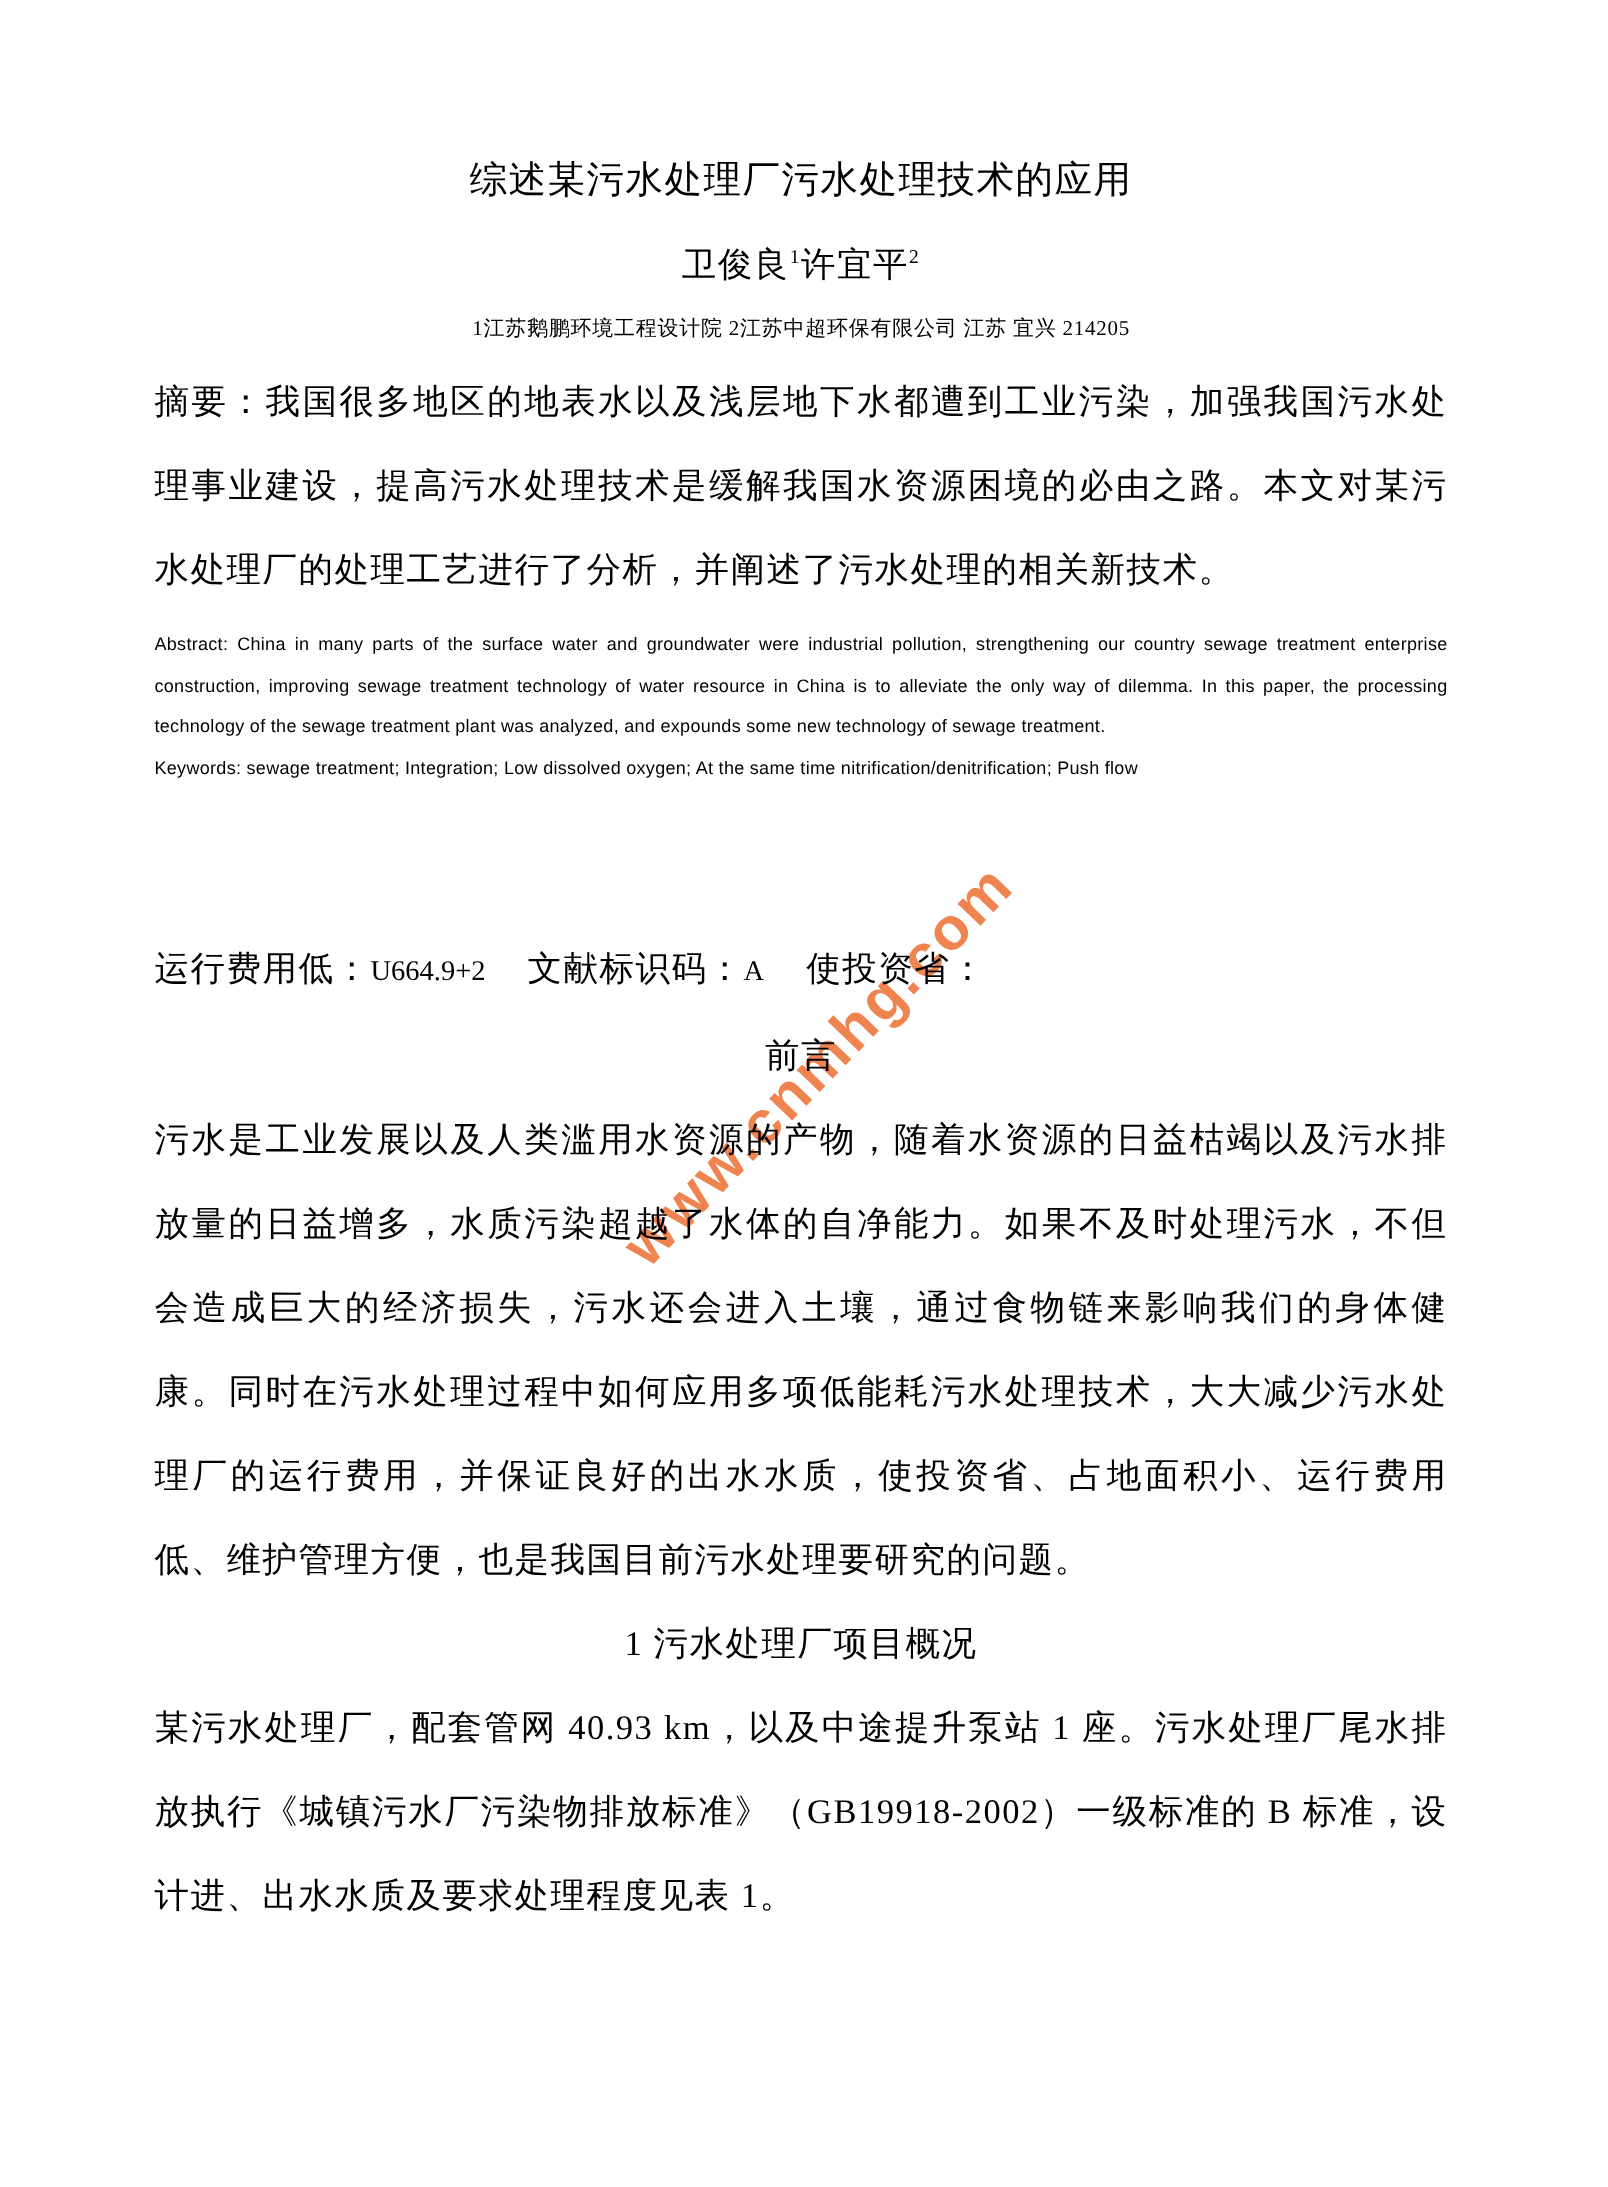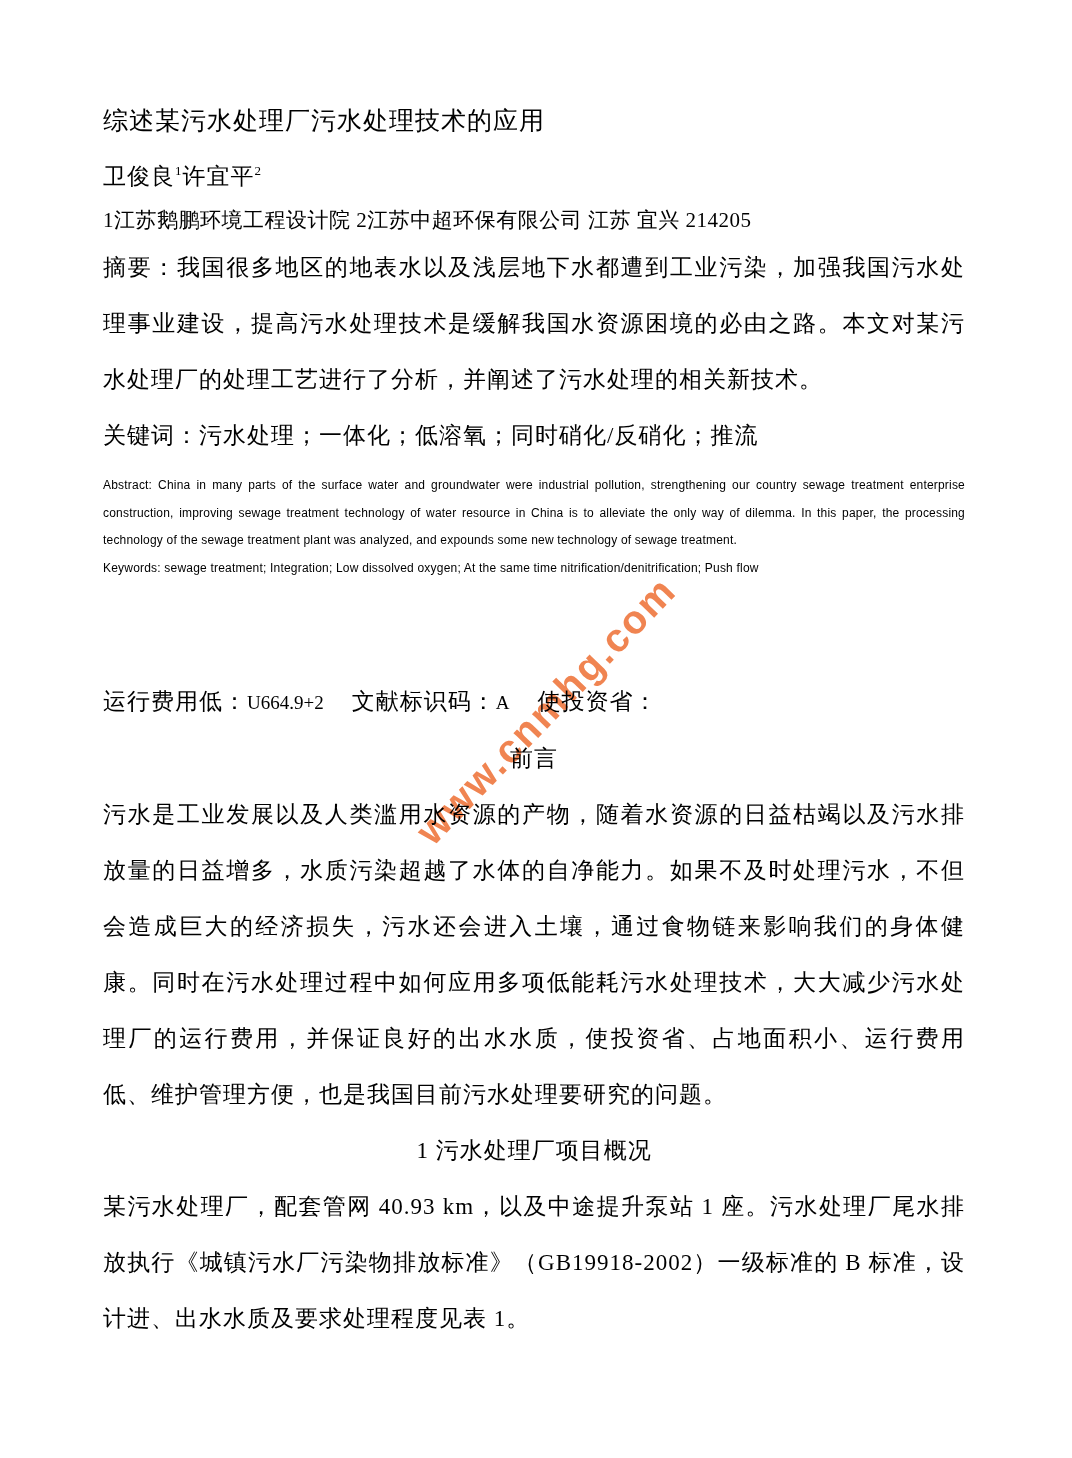--- a/index.html
+++ b/index.html
@@ -15,40 +15,41 @@
     overflow: hidden;
     font-family: "Liberation Serif", "DejaVu Serif", serif;
     color: #000000;
   }
   .content {
     position: relative;
     padding: 104px 107px 0 103px;
     z-index: 2;
   }
   .title {
-    text-align: left;
+    text-align: center;
     font-size: 25px;
     font-weight: normal;
     line-height: 34px;
     margin: 0 0 24px 0;
     letter-spacing: 1px;
   }
   .authors {
+    text-align: center;
     font-size: 23px;
     line-height: 30px;
     margin: 0 0 16px 0;
     letter-spacing: 1px;
   }
   .authors sup {
     font-size: 13px;
     line-height: 0;
   }
   .affiliation {
-    text-align: left;
-    font-size: 21px;
+    text-align: center;
+    font-size: 14px;
     line-height: 24px;
     margin: 0 0 8px 0;
     letter-spacing: 0.5px;
   }
   .cn-large {
     font-size: 23px;
     line-height: 56px;
     margin: 0;
     letter-spacing: 1px;
     text-align: justify;
@@ -110,21 +111,20 @@
   <div class="content">
 
     <h1 class="title">综述某污水处理厂污水处理技术的应用</h1>
 
     <div class="authors"><span>卫俊良</span><sup>1</sup><span>许宜平</span><sup>2</sup></div>
 
     <div class="affiliation">1江苏鹅鹏环境工程设计院 2江苏中超环保有限公司  江苏 宜兴 214205</div>
 
     <p class="cn-large">摘要：我国很多地区的地表水以及浅层地下水都遭到工业污染，加强我国污水处理事业建设，提高污水处理技术是缓解我国水资源困境的必由之路。本文对某污水处理厂的处理工艺进行了分析，并阐述了污水处理的相关新技术。</p>
 
-    <p class="cn-large no-justify">关键词：污水处理；一体化；低溶氧；同时硝化/反硝化；推流</p>
 
     <div class="en-block">
       <p class="en-abstract">Abstract: China in many parts of the surface water and groundwater were industrial pollution, strengthening our country sewage treatment enterprise construction, improving sewage treatment technology of water resource in China is to alleviate the only way of dilemma. In this paper, the processing technology of the sewage treatment plant was analyzed, and expounds some new technology of sewage treatment.</p>
       <p class="en-abstract">Keywords: sewage treatment; Integration; Low dissolved oxygen; At the same time nitrification/denitrification; Push flow</p>
     </div>
 
     <div class="cn-large no-justify clc-line"><span>运行费用低：</span><span class="latin-val">U664.9+2</span><span class="gap1">文献标识码：</span><span class="latin-val">A</span><span class="gap1">使投资省：</span></div>
 
     <div class="cn-large heading">前言</div>
 

